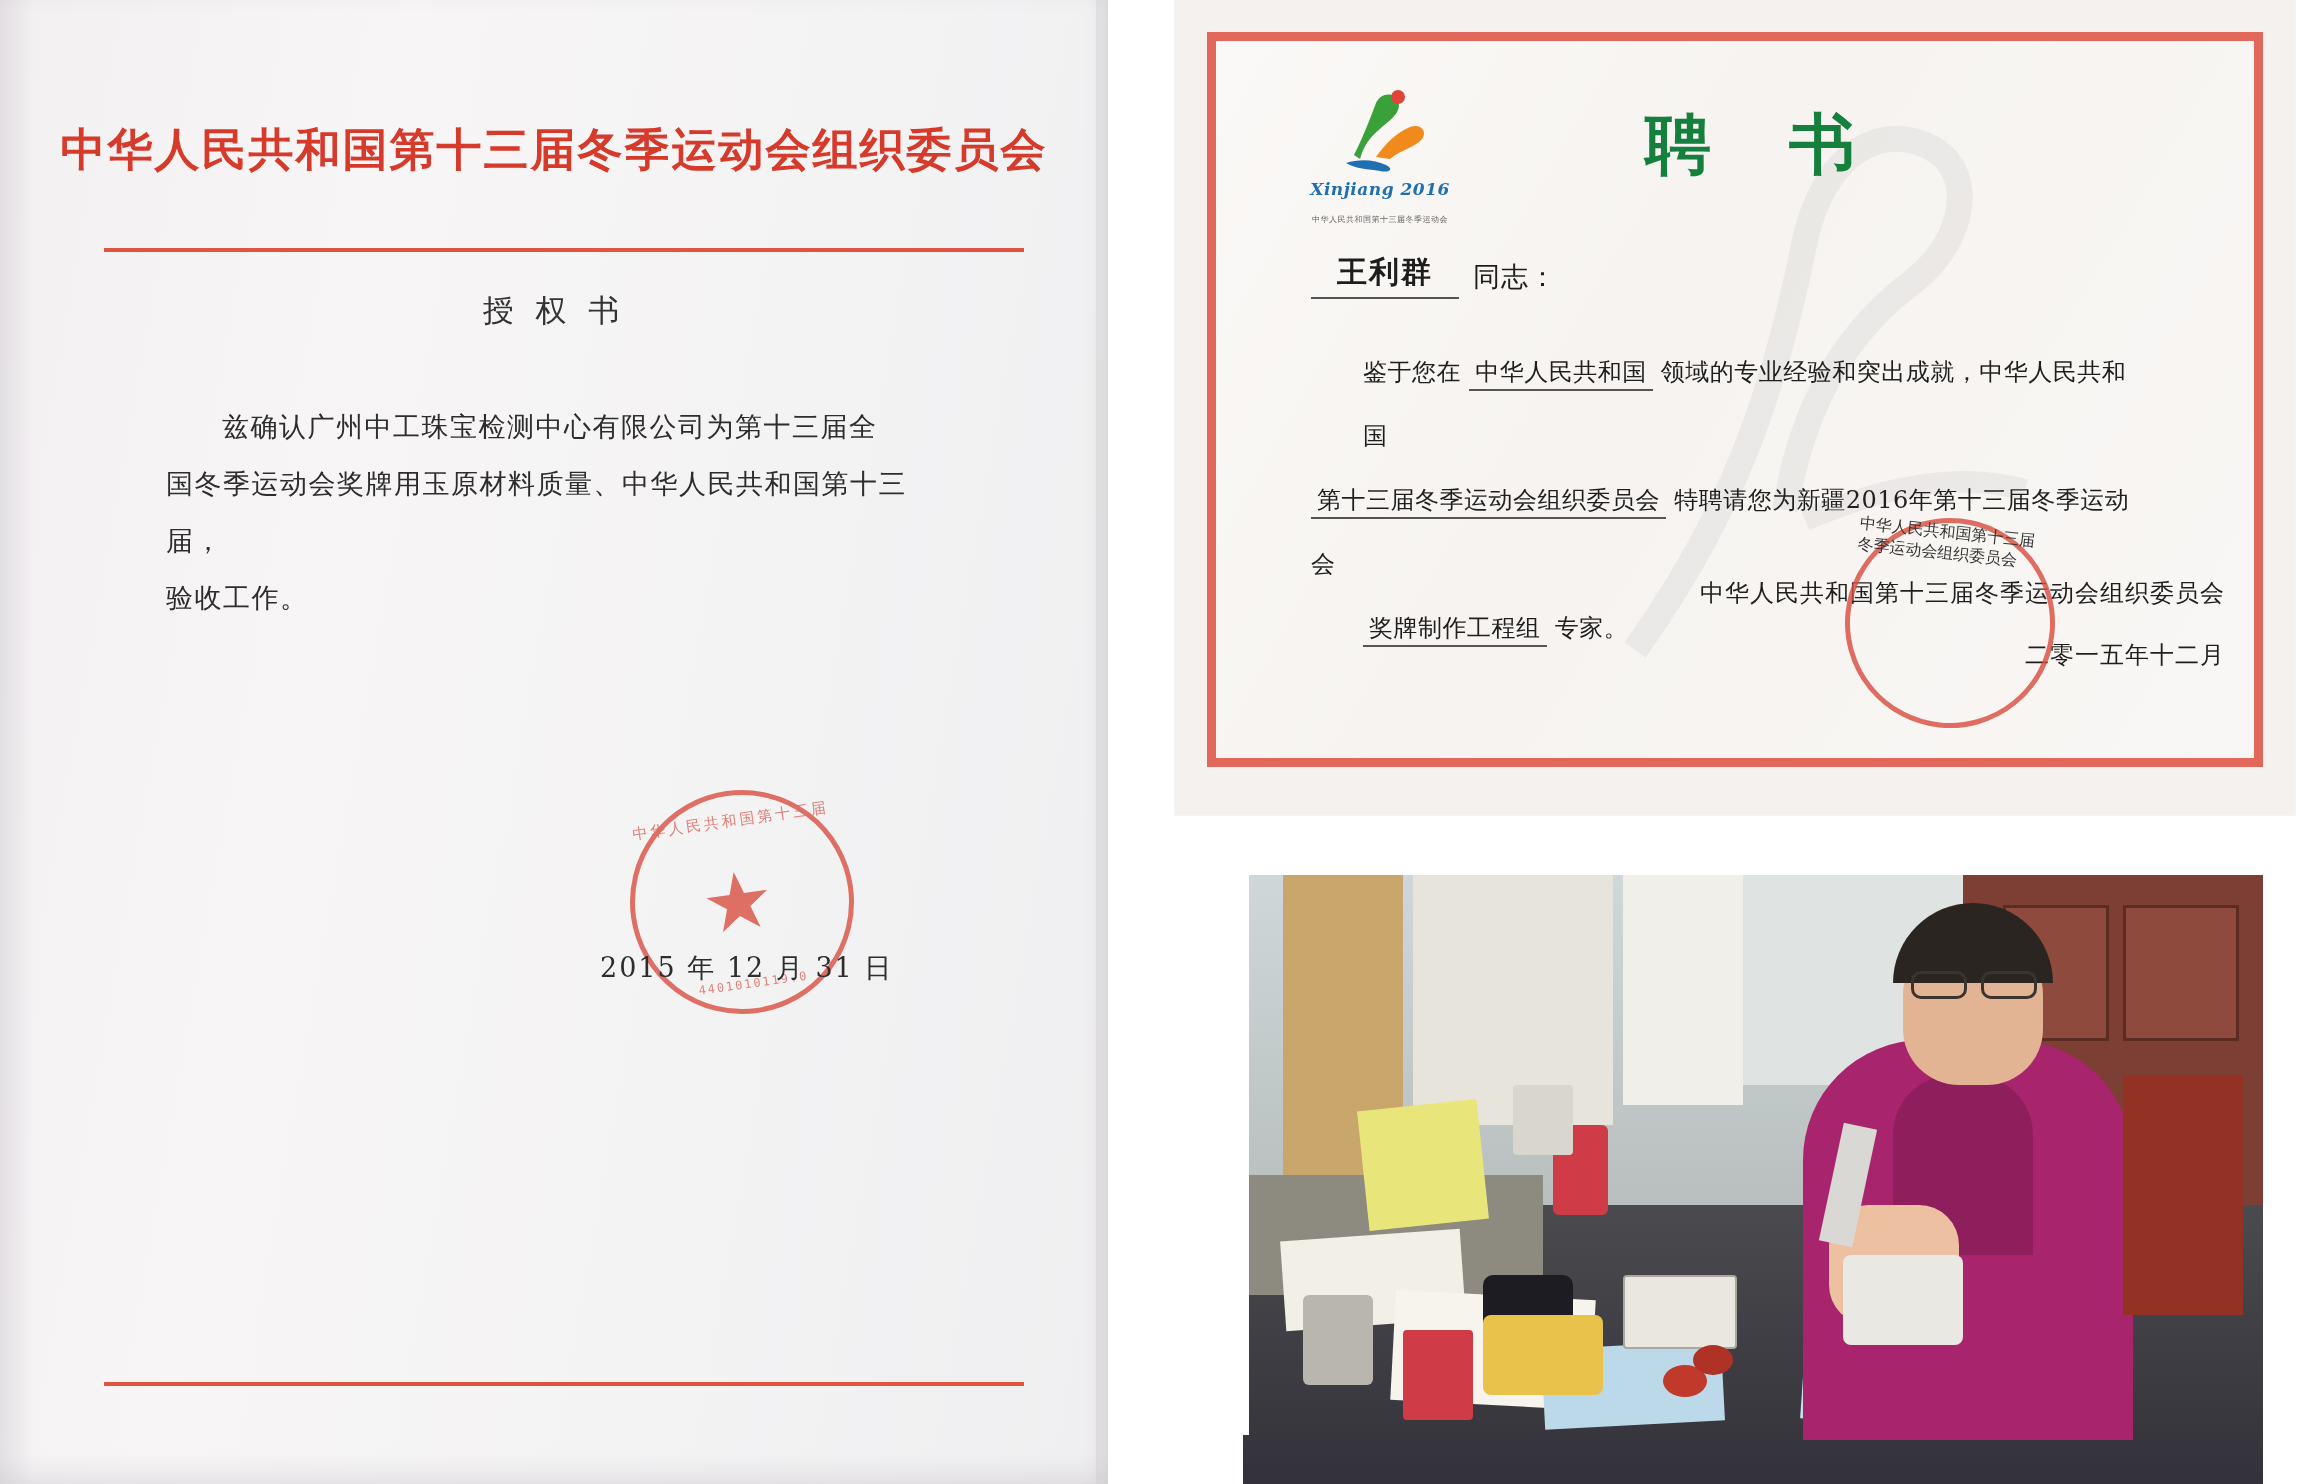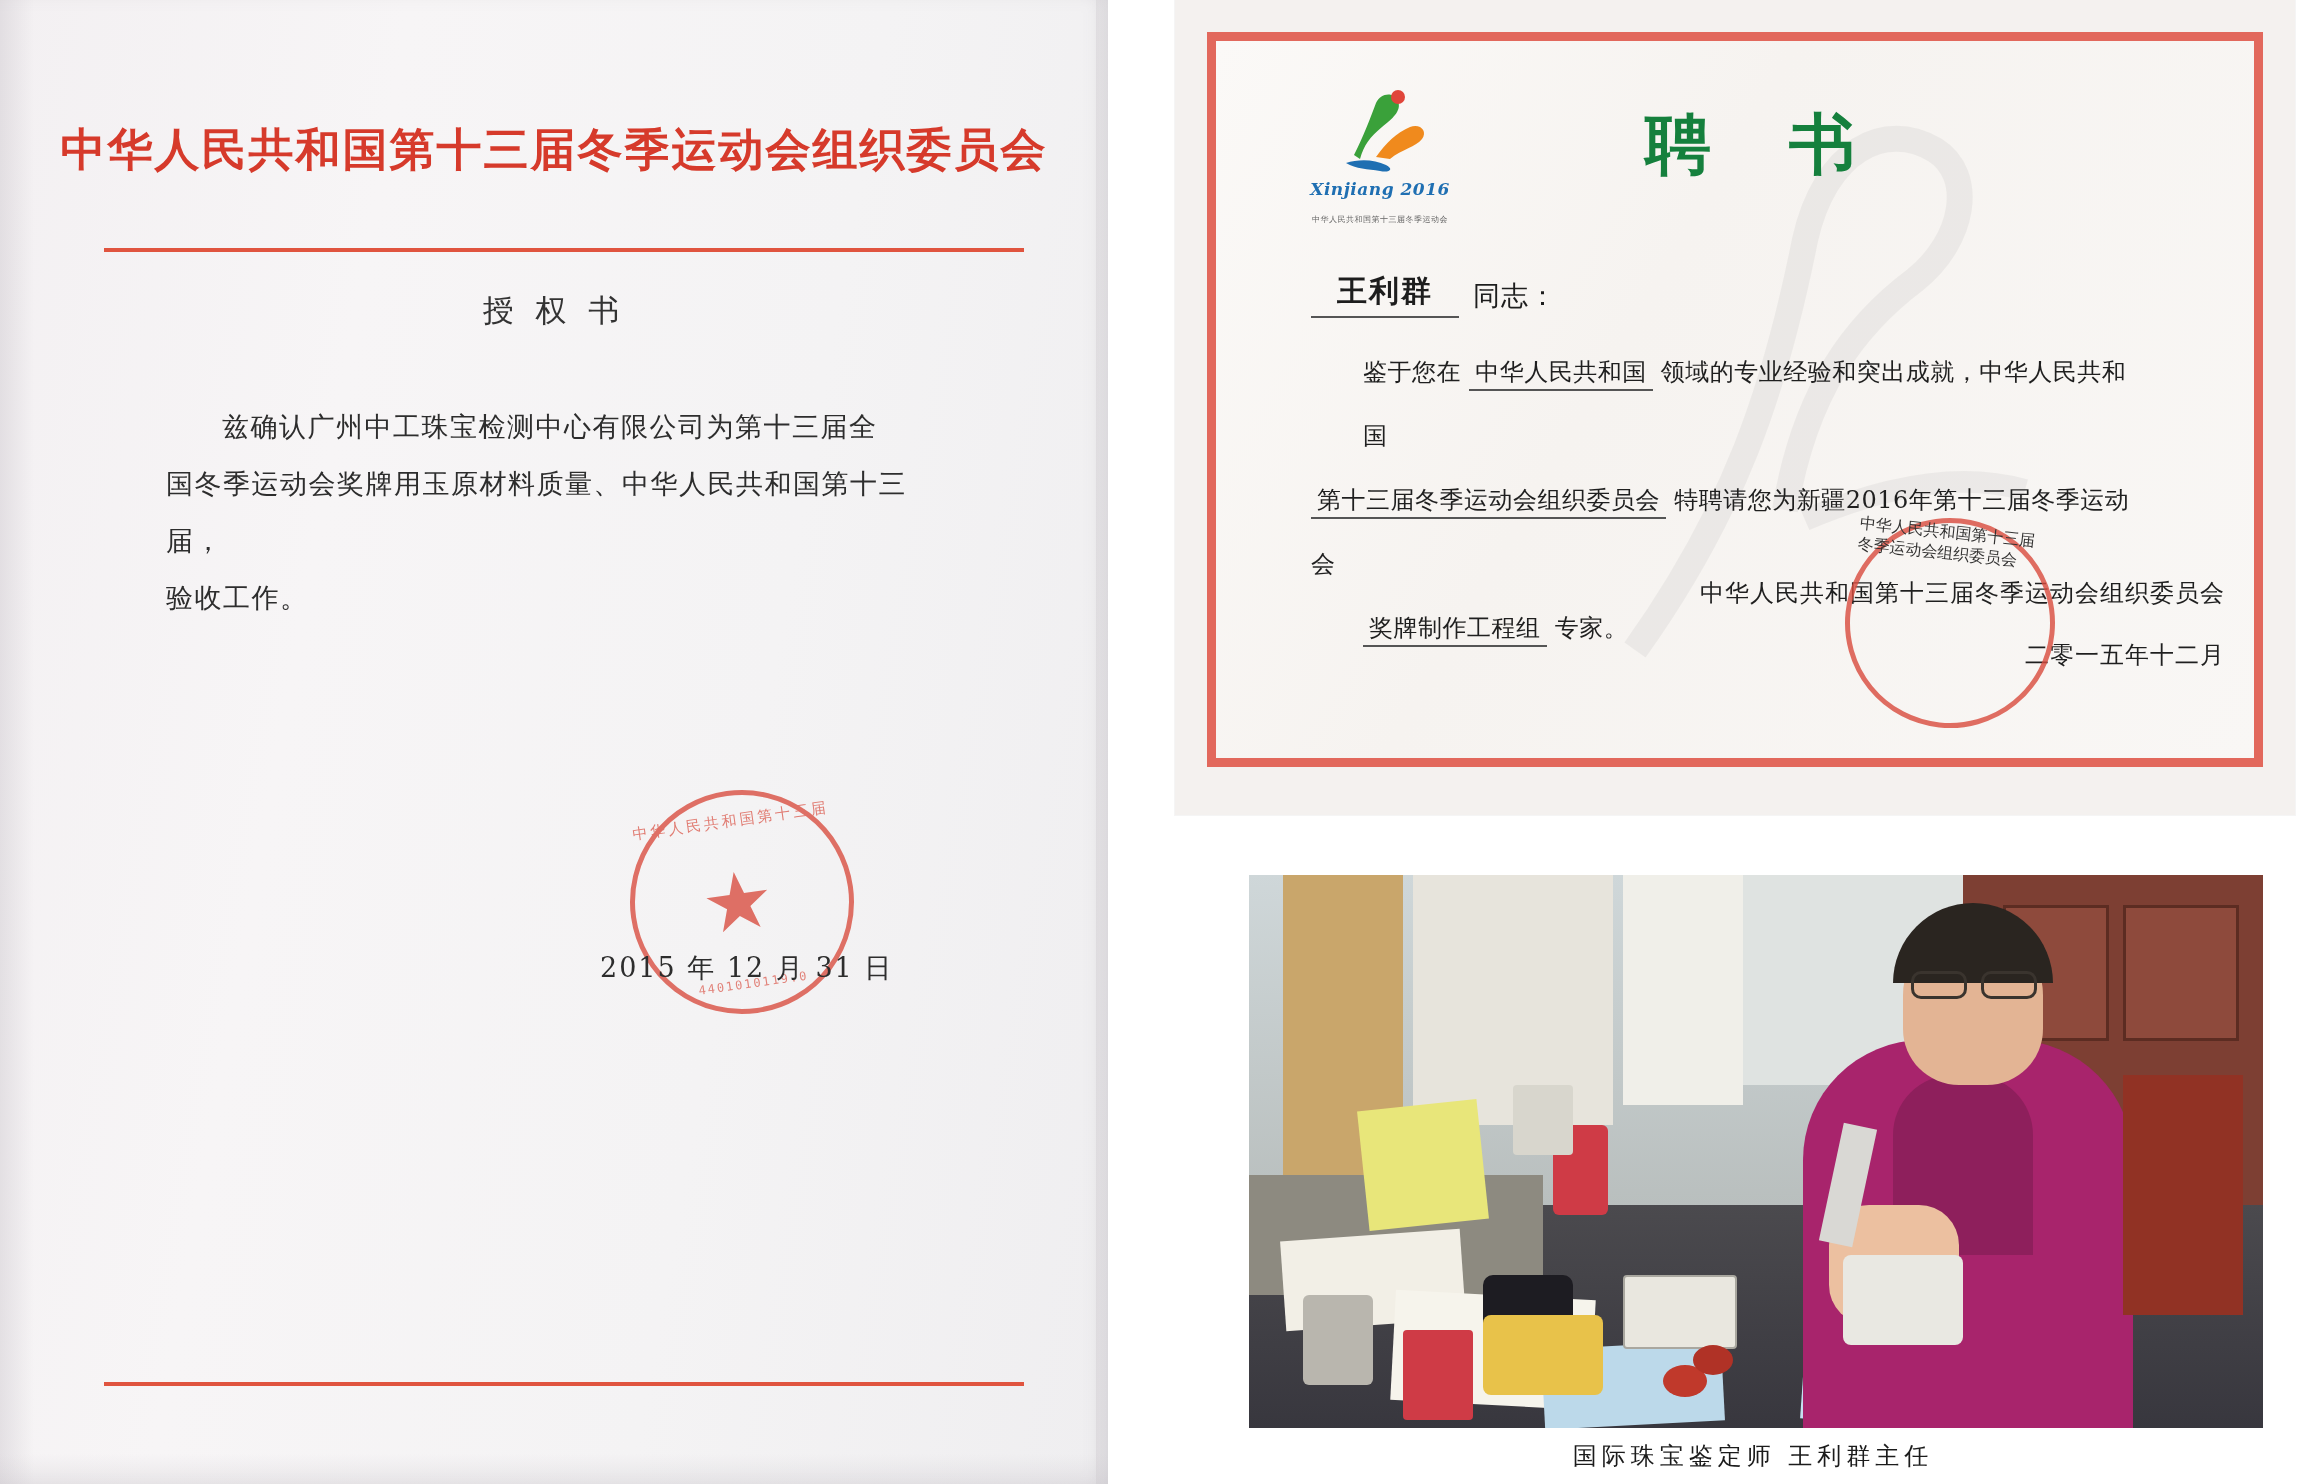--- a/index.html
+++ b/index.html
@@ -237,21 +237,20 @@
     gap: 14px;
     font-family: "DejaVu Serif", "Liberation Serif", serif;
   }
   .recipient-name {
     font-size: 30px;
     font-weight: bold;
     color: #1d1d1d;
     border-bottom: 2px solid #555;
     padding: 0 26px 4px 26px;
     letter-spacing: 2px;
-    margin-top: 19px;
   }
   .recipient-suffix {
     font-size: 27px;
     color: #1d1d1d;
     padding-bottom: 4px;
     letter-spacing: 1px;
   }
   .appointment-body {
     position: absolute;
     left: 136px;
@@ -446,16 +445,13 @@
     <div class="ph" style="left:668px;top:96px;width:50px;height:22px;background:transparent;border:3px solid #3a342e;border-radius:10px;"></div>
     <div class="ph" style="left:738px;top:96px;width:50px;height:22px;background:transparent;border:3px solid #3a342e;border-radius:10px;"></div>
     <div class="ph" style="left:586px;top:330px;width:130px;height:120px;background:#ecc0a0;border-radius:40px;"></div>
     <div class="ph" style="left:588px;top:250px;width:34px;height:120px;background:#d9d8d4;transform:rotate(12deg);"></div>
     <div class="ph" style="left:600px;top:380px;width:120px;height:90px;background:#e9e8e2;border-radius:8px;"></div>
     <div class="ph" style="left:880px;top:200px;width:120px;height:240px;background:#913224;"></div>
 
     <div class="gap-white" style="left:0;top:0;width:6px;height:560px;"></div>
   </div>
 
-  <div class="photo-caption-bar">
-    <span>国际珠宝鉴定师 王利群主任</span>
-  </div>
 </div>
 
 </body></html>

